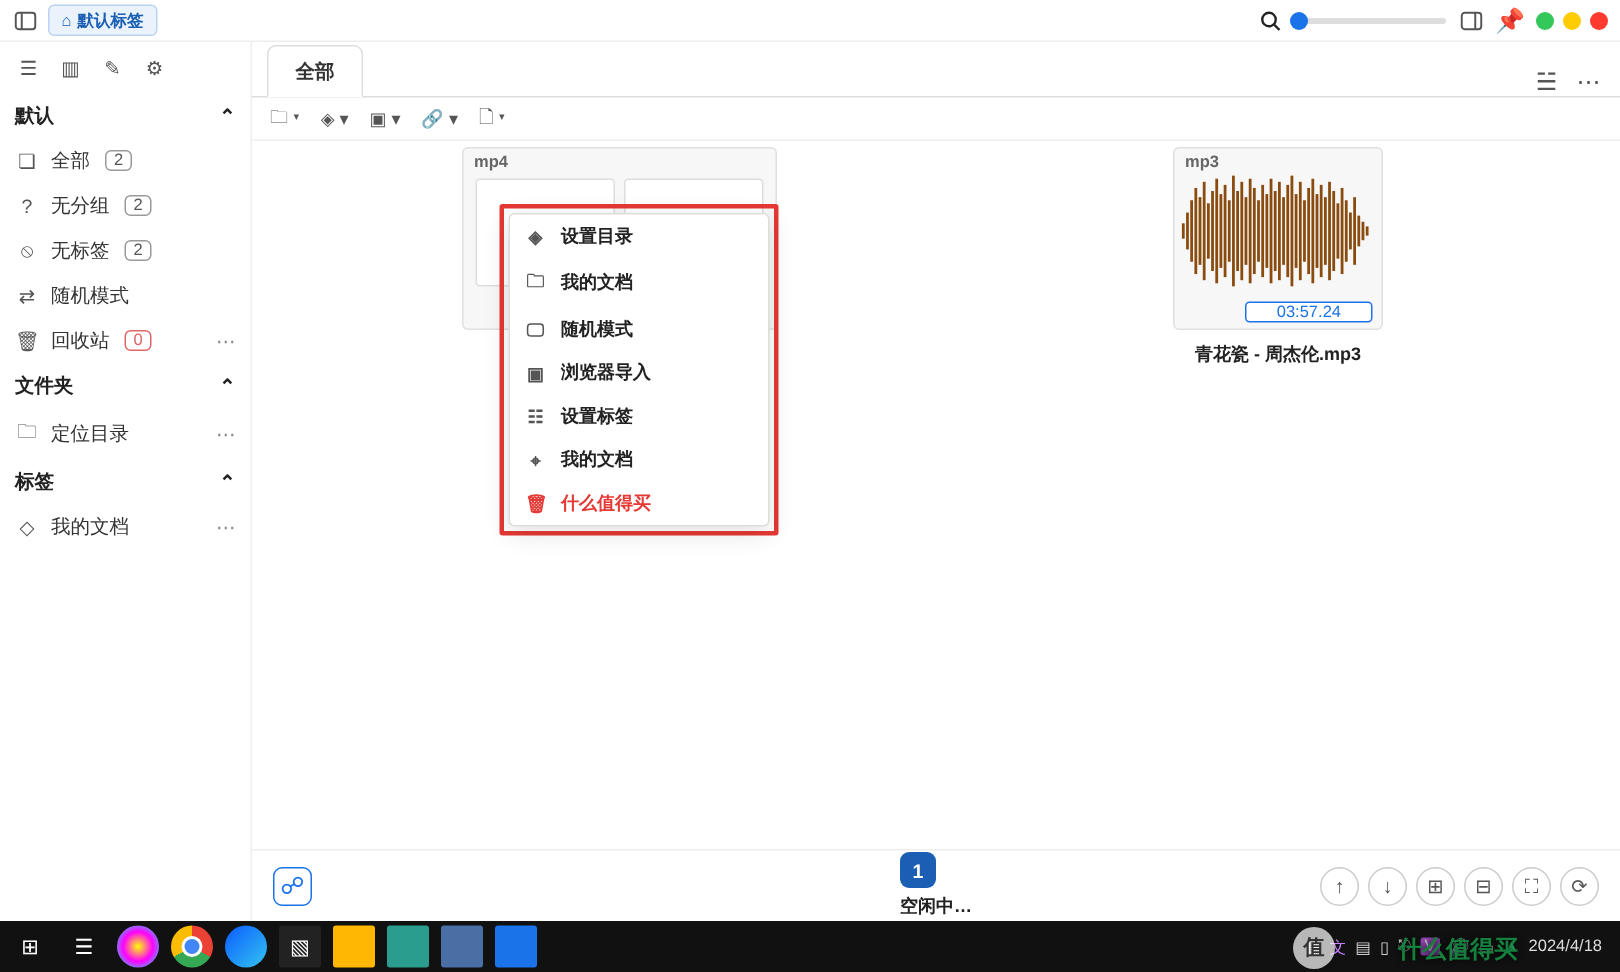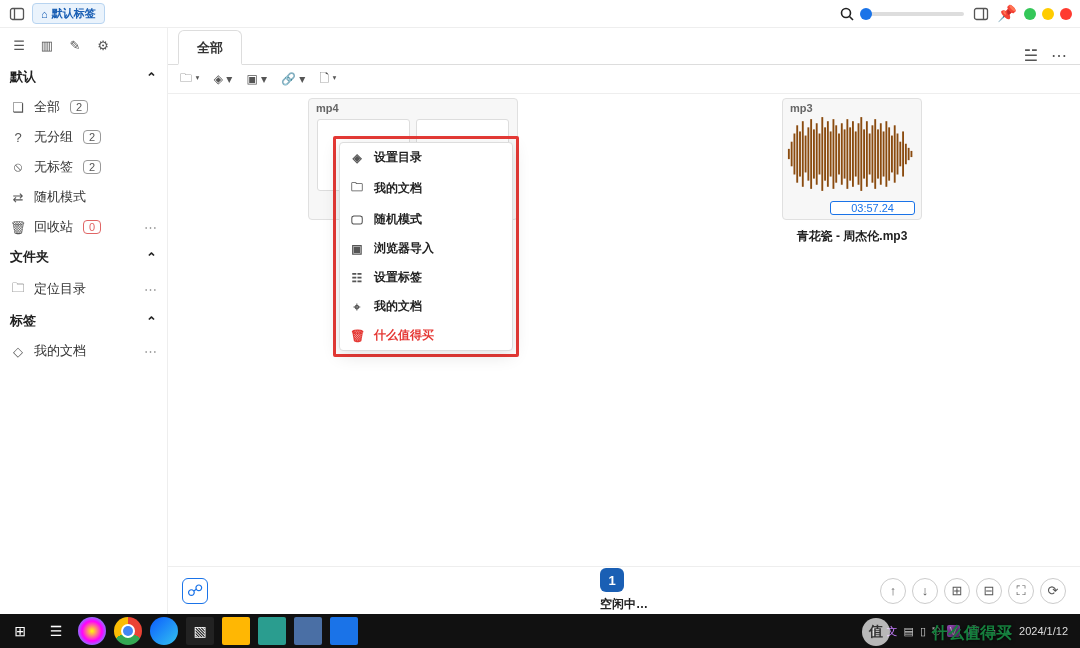--- a/index.html
+++ b/index.html
@@ -349,18 +349,18 @@
   <div class="tb-right">
     <span>▦</span>
     <span style="color:#c77dff;">文</span>
     <span>▤</span>
     <span>▯</span>
     <span>⎋</span>
     <span style="background:#8e44ad;padding:0 3px;border-radius:2px;">V</span>
     <span>🔊</span>
     <span>▭</span>
     <span style="color:#2ecc71;">▲</span>
-    <span class="tb-date">2024/1/12</span>
+    <span class="tb-date">2024/4/18</span>
   </div>
 
   <div class="watermark-badge">值</div>
   <div class="watermark">什么值得买</div>
 </div>
 
 </body></html>

